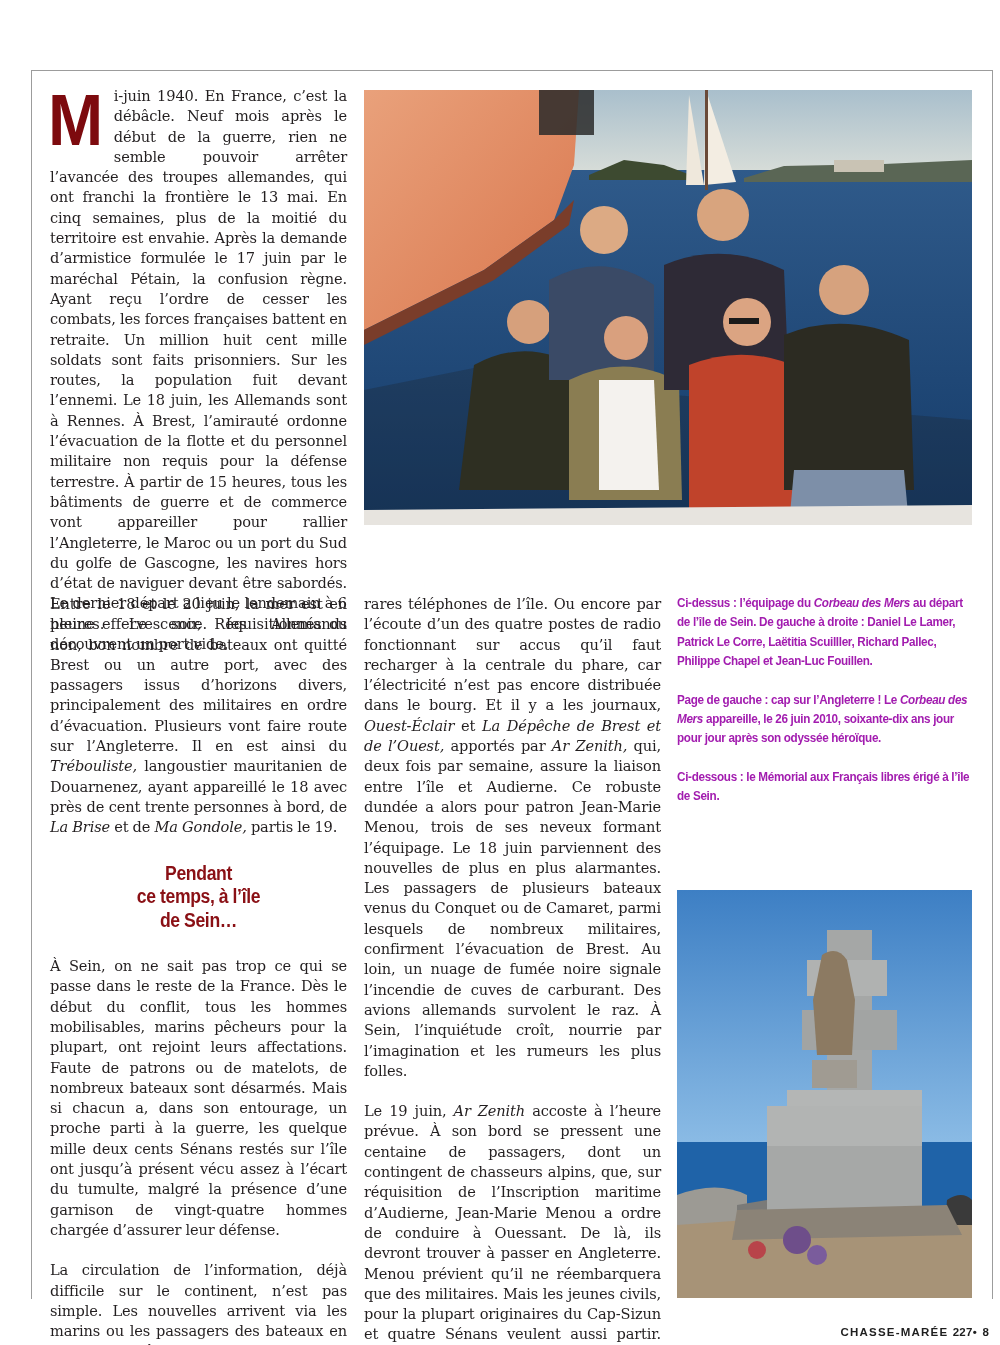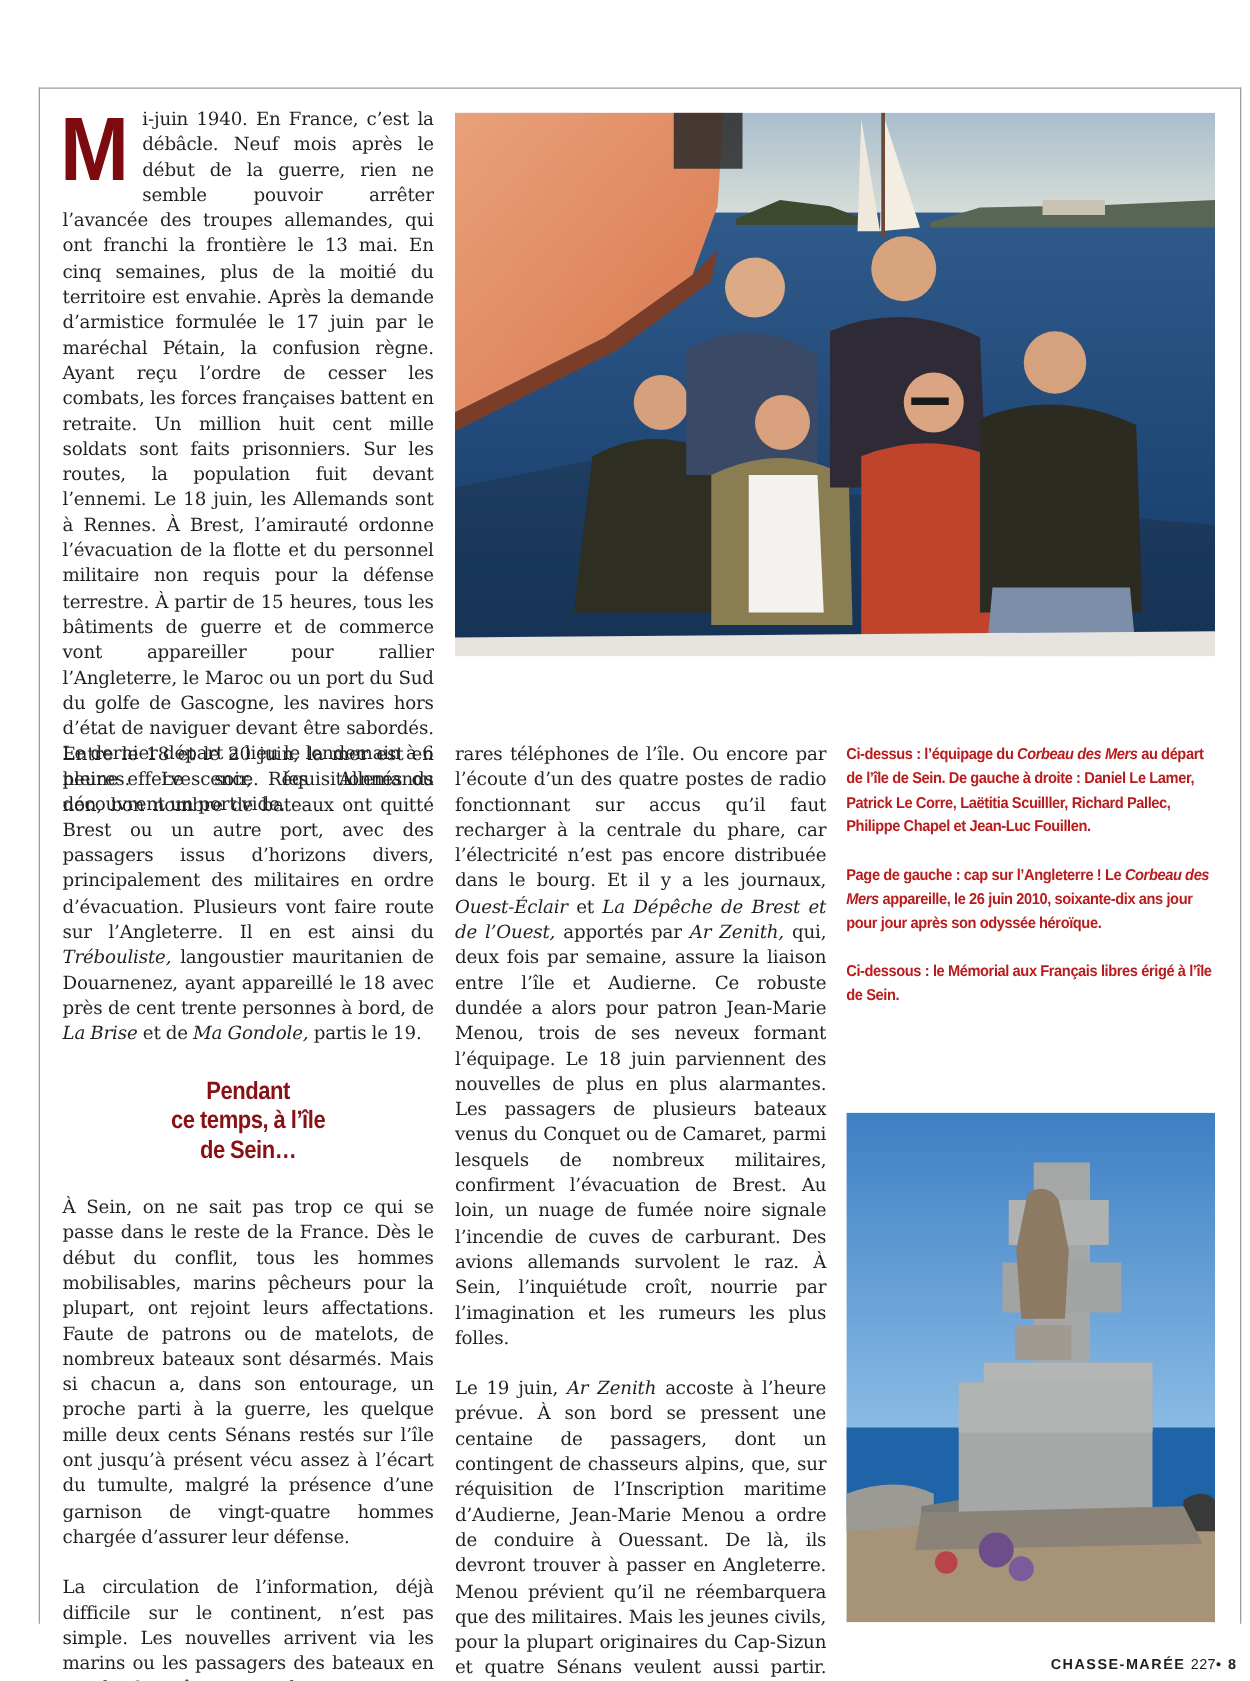--- a/index.html
+++ b/index.html
@@ -16,28 +16,28 @@
   .c2 { left:364px; top:594px; width:297px; }
   .dropcap { float:left; font-family:"Liberation Sans", sans-serif; font-weight:bold;
              color:#7d0a0e; font-size:72px; line-height:60px; margin:4px 6px 0 -2px;
              transform:scaleX(0.92); transform-origin:left; }
   i { font-style:italic; }
   .subhead { text-align:center; color:#8a1015; font-family:"Liberation Sans", sans-serif;
              font-weight:bold; font-size:20px; line-height:23.5px; letter-spacing:-0.4px;
              margin:24px 0 24px 0; transform:scaleX(0.88); }
   .captions { position:absolute; left:677px; top:594px; width:295px;
               font-family:"Liberation Sans", sans-serif; font-weight:bold; font-size:12.6px;
-              line-height:19.4px; color:#b91c1c; letter-spacing:-0.35px; }
+              line-height:19.4px; color:#a21caf; letter-spacing:-0.35px; }
   .captions p { margin:0 0 19px 0; transform:scaleX(0.93); transform-origin:left; width:316px; }
   .photo { position:absolute; overflow:hidden; }
   .photo-crew { left:364px; top:90px; width:608px; height:435px; }
   .photo-memorial { left:677px; top:890px; width:295px; height:408px; }
   .footer { position:absolute; right:10px; top:1326px; font-family:"Liberation Sans", sans-serif;
             font-size:11.5px; font-weight:bold; letter-spacing:1.2px; color:#1e1e1e; }
-  .footer .issue { font-weight:normal; letter-spacing:0.3px;margin-top:40px; }
+  .footer .issue { font-weight:bold; letter-spacing:0.3px;margin-top:40px; }
 </style>
 </head>
 <body>
 
 <div class="frame"></div>
 
 <div class="col c1a">
   <p class="last"><span class="dropcap">M</span><span>i-juin 1940. En France, c’est la débâcle. Neuf mois après le début de la guerre, rien ne semble pouvoir arrêter l’avancée des troupes allemandes, qui ont franchi la frontière le 13 mai. En cinq semaines, plus de la moitié du territoire est envahie. Après la demande d’armistice formulée le 17 juin par le maréchal Pétain, la confusion règne. Ayant reçu l’ordre de cesser les combats, les forces françaises battent en retraite. Un million huit cent mille soldats sont faits prisonniers. Sur les routes, la population fuit devant l’ennemi. Le 18 juin, les Allemands sont à Rennes. À Brest, l’amirauté ordonne l’évacuation de la flotte et du personnel militaire non requis pour la défense terrestre. À partir de 15 heures, tous les bâtiments de guerre et de commerce vont appareiller pour rallier l’Angleterre, le Maroc ou un port du Sud du golfe de Gascogne, les navires hors d’état de naviguer devant être sabordés. Le dernier départ a lieu le lendemain à 6 heures. Le soir, les Allemands découvrent un port vide.</span></p>
 </div>
 

